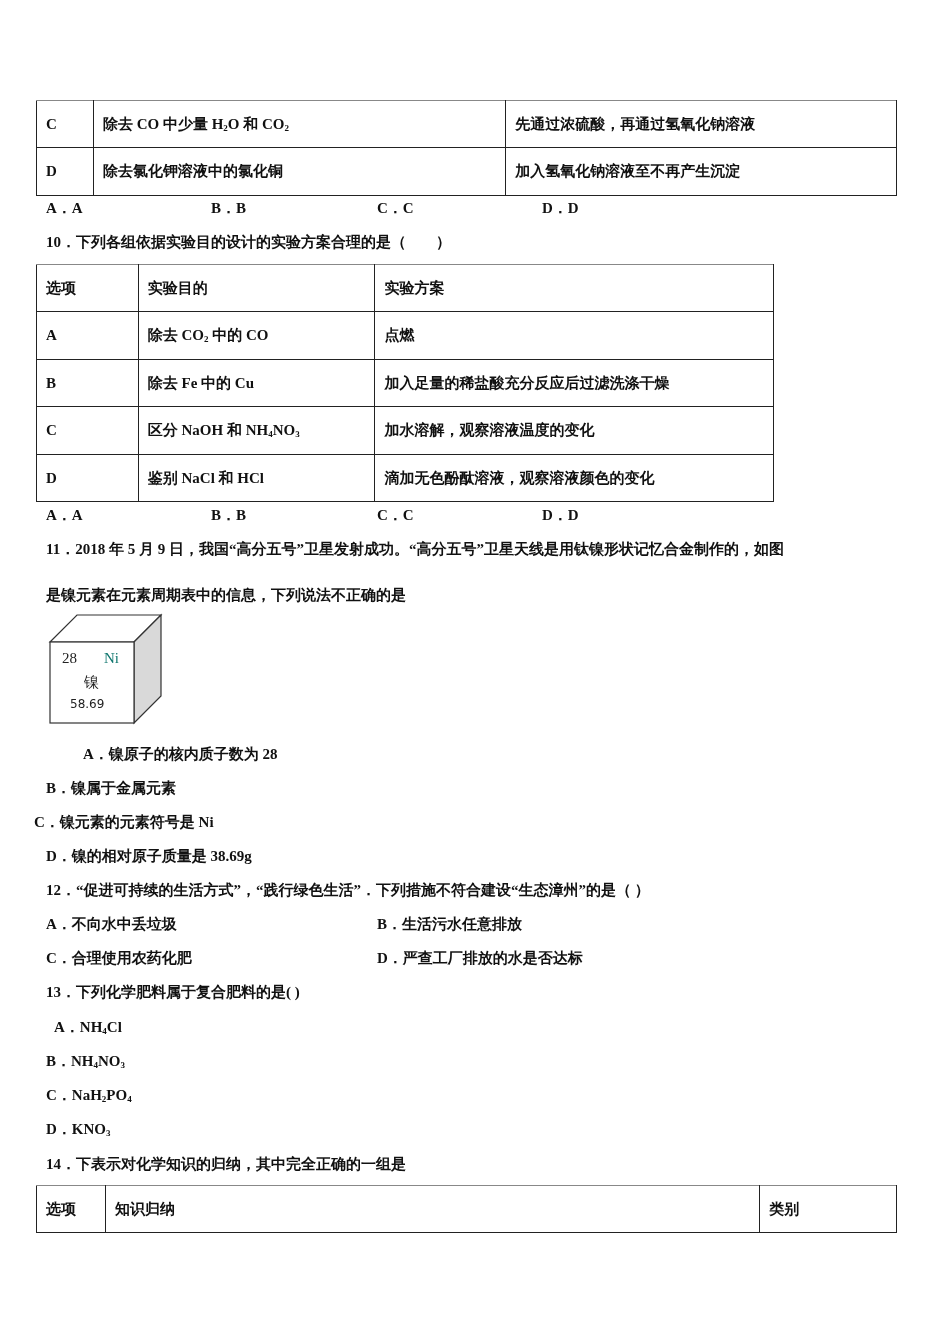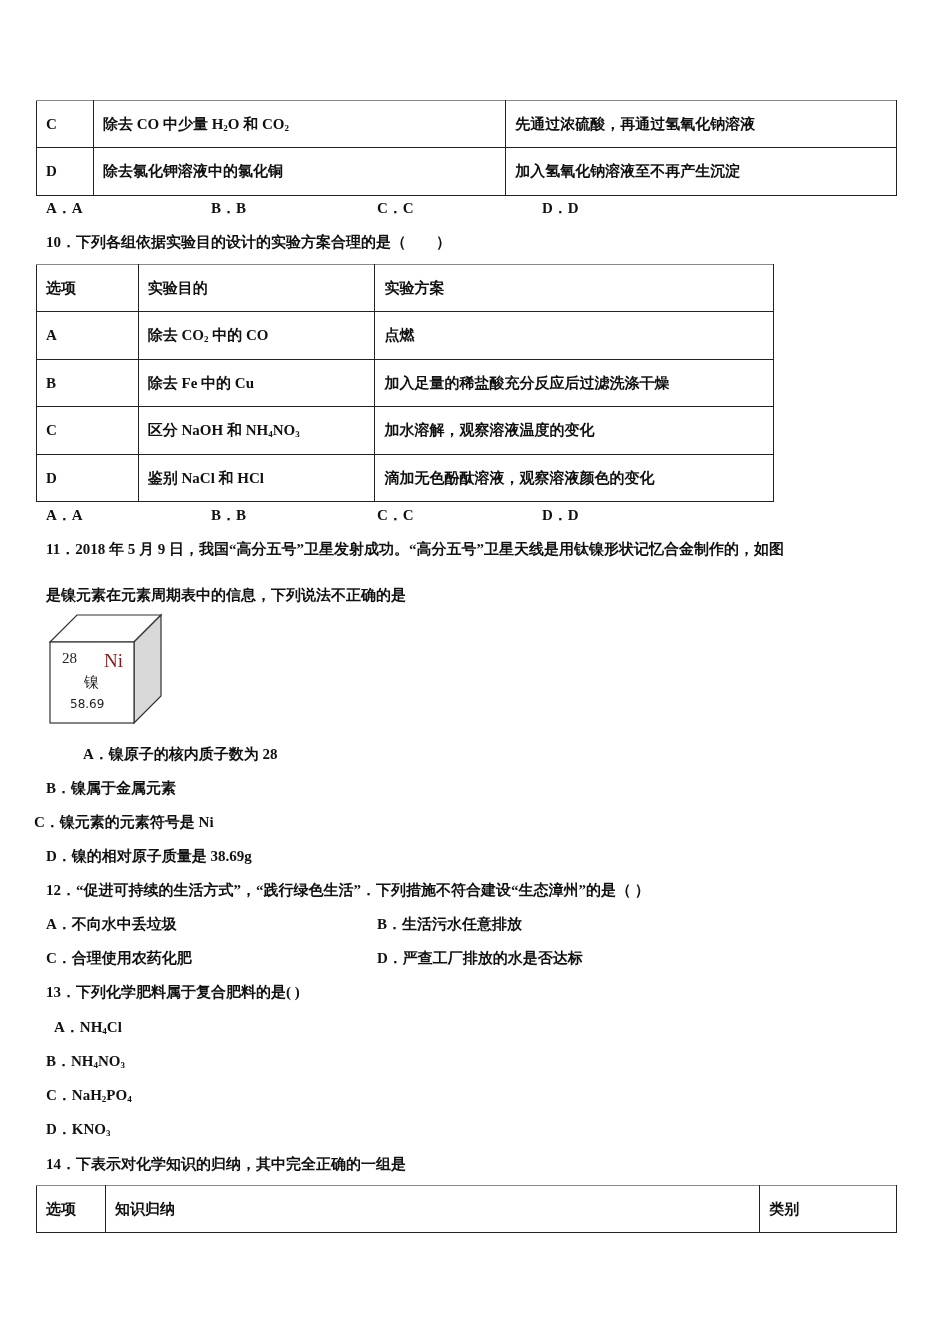--- a/index.html
+++ b/index.html
@@ -85,21 +85,21 @@
 <div class="t" style="left:46px; top:539px;">11．2018 年 5 月 9 日，我国“高分五号”卫星发射成功。“高分五号”卫星天线是用钛镍形状记忆合金制作的，如图</div>
 <div class="t" style="left:46px; top:577px;margin-top:8px;">是镍元素在元素周期表中的信息，下列说法不正确的是</div>
 
 <div class="ni-box" style="left:48px; top:613px; width:115px; height:112px;">
   <svg width="115" height="112" viewBox="0 0 115 112">
     <polygon points="2,29 29,2 113,2 86,29" fill="#ffffff" stroke="#333" stroke-width="1.2"></polygon>
     <polygon points="86,29 113,2 113,83 86,110" fill="#d9d9d9" stroke="#333" stroke-width="1.2"></polygon>
     <rect x="2" y="29" width="84" height="81" fill="#ffffff" stroke="#333" stroke-width="1.2"></rect>
   </svg>
   <div class="abs" style="left:14px; top:37px; font-family:'Liberation Serif',serif; font-size:15px; color:#222;">28</div>
-  <div class="abs" style="left:56px; top:37px; font-family:'Liberation Serif',serif; font-size:19px; color:#7f1d1d;">Ni</div>
+  <div class="abs" style="left:56px; top:37px; font-family:'Liberation Serif',serif; font-size:15px; color:#0f766e;">Ni</div>
   <div class="abs" style="left:36px; top:60px; font-family:'DejaVu Sans',sans-serif; font-size:15px; color:#222;">镍</div>
   <div class="abs" style="left:22px; top:84px; font-family:'DejaVu Sans',sans-serif; font-size:12px; color:#222;">58.69</div>
 </div>
 
 <div class="t" style="left:46px; top:744px;margin-left:37px;">A．镍原子的核内质子数为 28</div>
 <div class="t" style="left:46px; top:778px;">B．镍属于金属元素</div>
 <div class="t" style="left:34px; top:812px;">C．镍元素的元素符号是 Ni</div>
 <div class="t" style="left:46px; top:846px;">D．镍的相对原子质量是 38.69g</div>
 
 <div class="t" style="left:46px; top:880px;">12．“促进可持续的生活方式”，“践行绿色生活”．下列措施不符合建设“生态漳州”的是（ ）</div>

